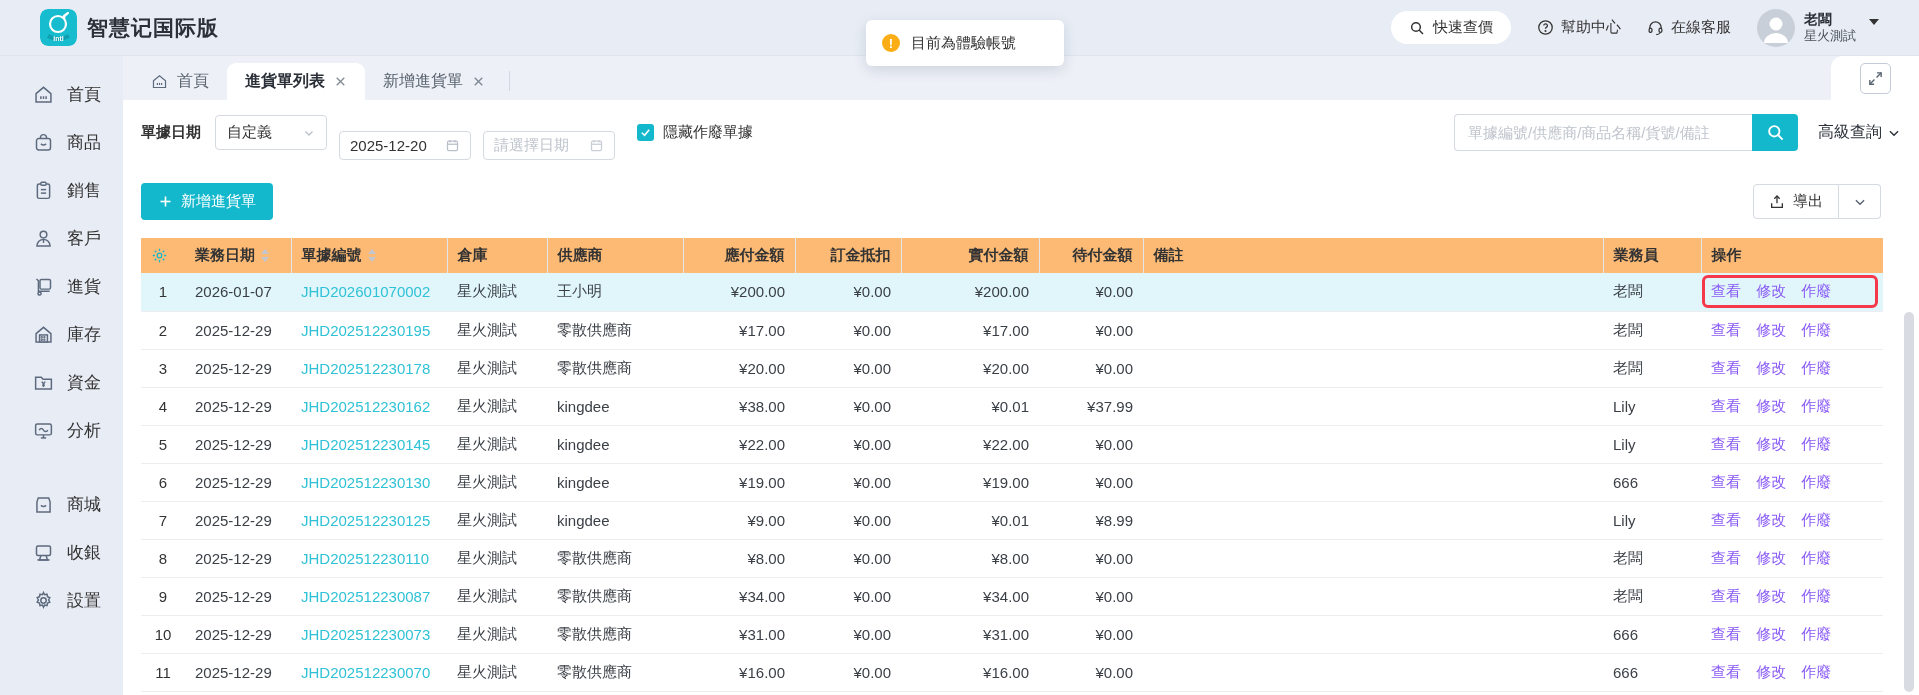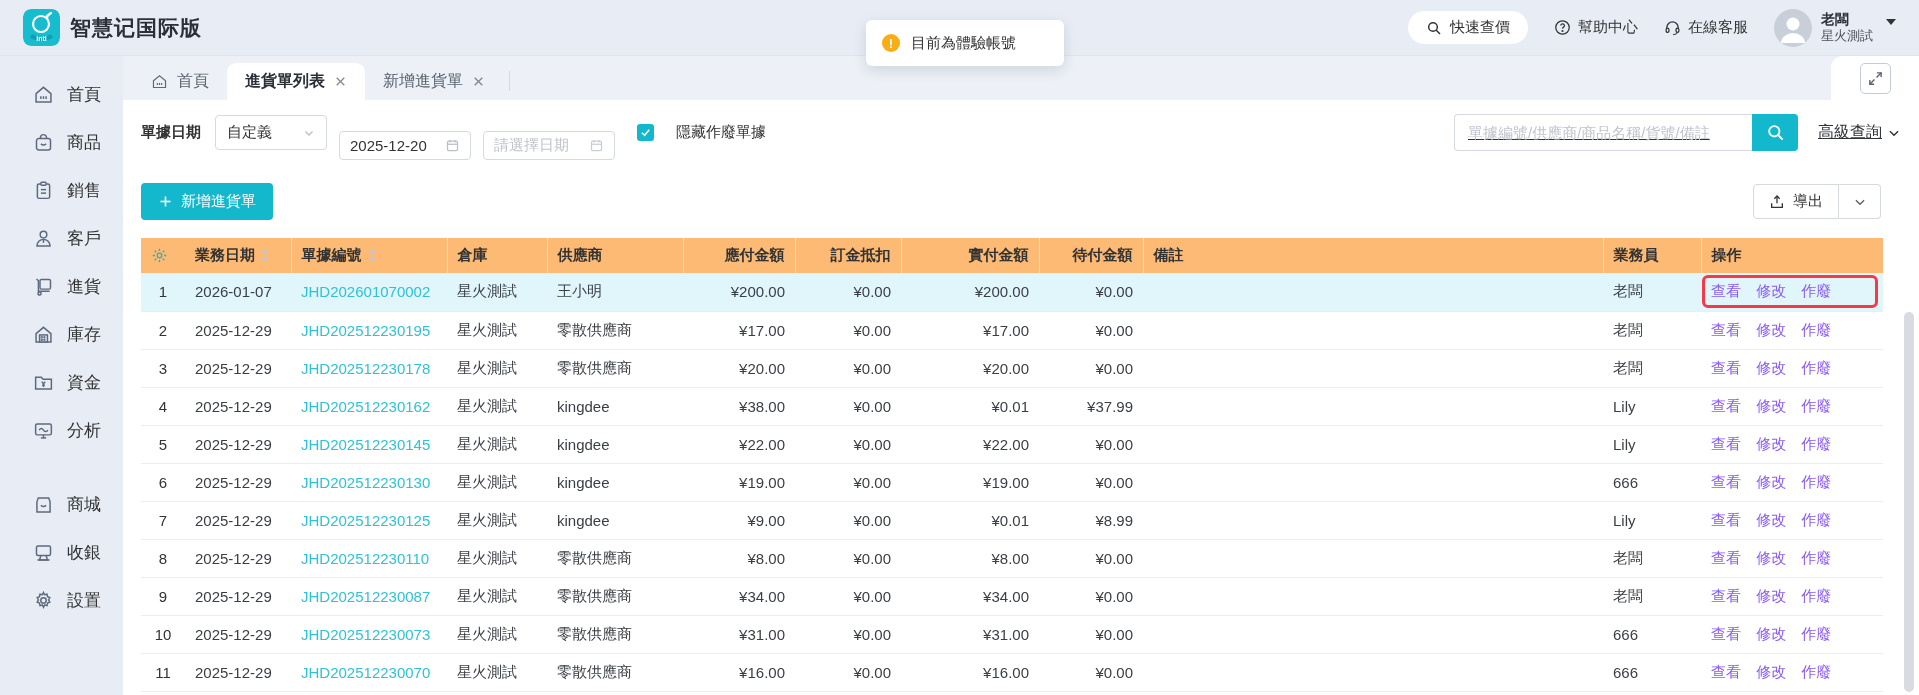--- a/index.html
+++ b/index.html
@@ -2,21 +2,21 @@
 <html><head>
 <meta charset="utf-8">
 <style>
   * { margin:0; padding:0; box-sizing:border-box; }
   html,body { width:1919px; height:695px; overflow:hidden; }
   body { font-family:"Liberation Sans","DejaVu Sans",sans-serif; background:#fff; color:#333; position:relative; }
   svg { display:block; }
 
   
   .topbar { position:absolute; top:0; left:0; width:1919px; height:56px; background:#e8edf5;
-            display:flex; align-items:center; padding:0 23px; border-bottom:1px solid #dfe5ee; z-index:5;}
+            display:flex; align-items:center; padding:0 40px; border-bottom:1px solid #dfe5ee; z-index:5;}
   .logo { width:37px; height:37px; border-radius:8px; }
   .app-title { margin-left:10px; font-size:21px; font-weight:bold; color:#2b3038; letter-spacing:1px;}
   .top-right { margin-left:auto; display:flex; align-items:center; gap:26px; }
   .quick-quote { background:#fff; border-radius:17px; height:33px; padding:0 18px; display:flex; align-items:center; gap:8px; font-size:15px; color:#333; cursor:pointer;}
   .top-link { display:flex; align-items:center; gap:7px; font-size:15px; color:#333; cursor:pointer;}
   .user { display:flex; align-items:center; gap:9px; cursor:pointer;}
   .avatar { width:38px; height:38px; border-radius:50%; background:#c9cfd8; overflow:hidden;}
   .user-lines { display:flex; flex-direction:column; line-height:1.25;}
   .user-role { font-size:14px; font-weight:bold; color:#2b3038;}
   .user-acct { font-size:13px; color:#4a5souse1; color:#4a515c;}
@@ -51,24 +51,24 @@
   .content { flex:1; background:#fff; position:relative; padding:0 18px;}
 
   
   .filter-row { height:65px; display:flex; align-items:center; gap:12px;}
   .filter-label { font-size:15px; color:#333; margin-right:2px;font-weight:bold;}
   .select { width:112px; height:35px; border:1px solid #d5d9e0; border-radius:4px; background:#fff;
             display:flex; align-items:center; justify-content:space-between; padding:0 11px; font-size:15px; color:#333; cursor:pointer;}
   .date-input { width:132px; height:29px; border:1px solid #d5d9e0; border-radius:4px; background:#fff;
                 display:flex; align-items:center; justify-content:space-between; padding:0 10px; font-size:15px; color:#333; cursor:pointer;margin-top:26px;}
   .date-input.placeholder span { color:#bfc4cc; }
-  .checkbox-wrap { display:flex; align-items:center; gap:22px; margin-left:10px; cursor:pointer;}
+  .checkbox-wrap { display:flex; align-items:center; gap:9px; margin-left:10px; cursor:pointer;}
   .checkbox { width:17px; height:17px; border-radius:3px; background:#14b8cc; display:flex; align-items:center; justify-content:center;}
   .checkbox-label { font-size:15px; color:#333;}
-  .search-group { margin-left:auto; display:flex; align-items:center;text-decoration:underline;}
+  .search-group { margin-left:auto; display:flex; align-items:center;}
   .search-input { width:298px; height:37px; border:1px solid #d5d9e0; border-right:none; border-radius:4px 0 0 4px;
                   padding:0 13px; font-size:15px; color:#333; outline:none; font-family:inherit;}
   .search-input::placeholder { color:#bfc4cc;}
   .search-btn { width:46px; height:37px; background:#14b8cc; border:none; border-radius:0 4px 4px 0;
                 display:flex; align-items:center; justify-content:center; cursor:pointer;}
   .advanced { margin-left:20px; display:flex; align-items:center; gap:5px; font-size:16px; color:#2e333b; cursor:pointer;}
 
   
   .action-row { height:73px; display:flex; align-items:center;}
   .btn-primary { height:37px; background:#14b8cc; color:#fff; border:none; border-radius:4px; padding:0 17px;

